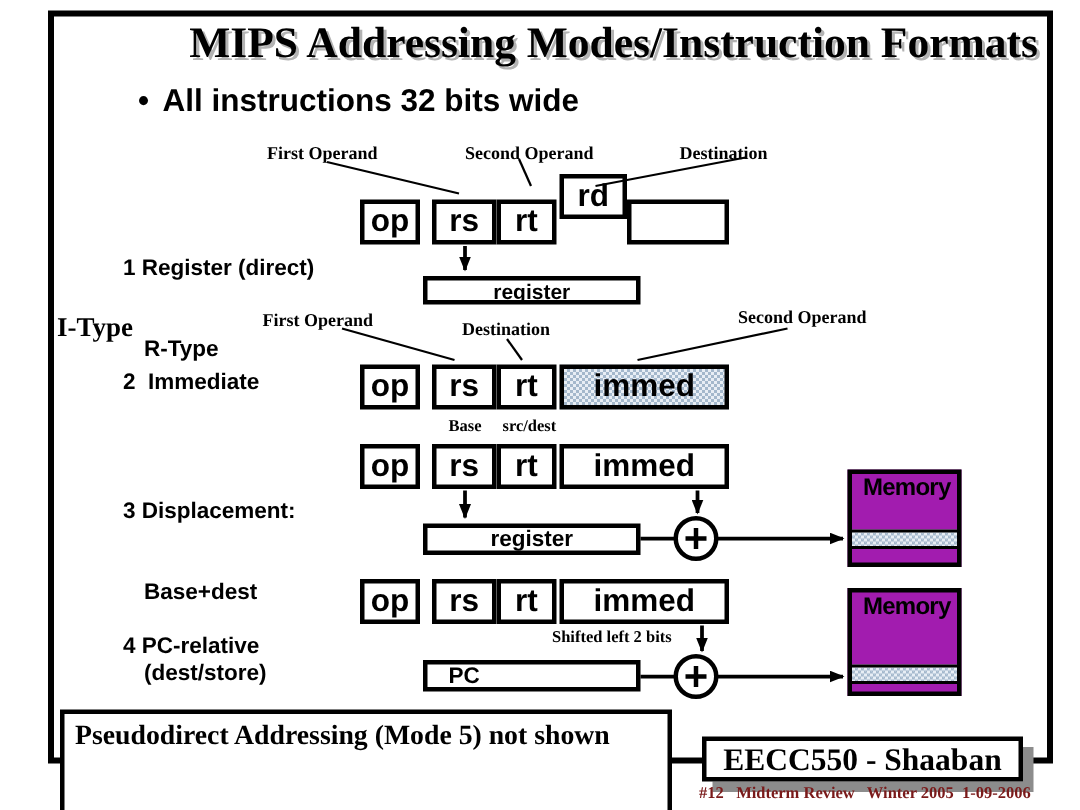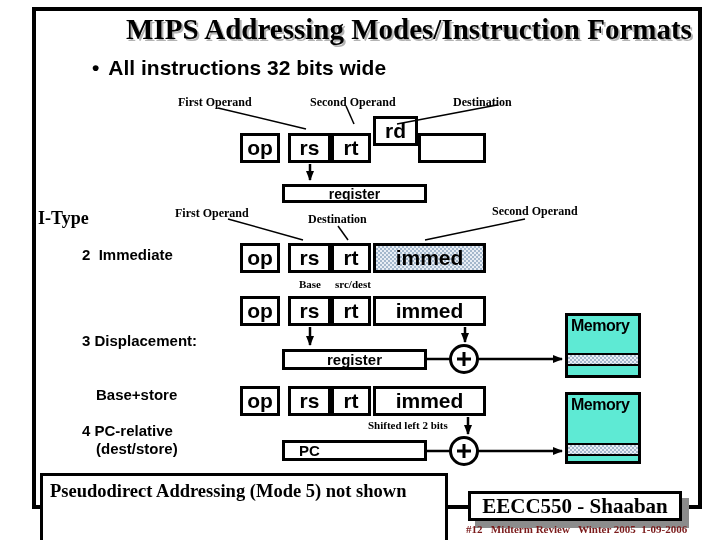--- a/index.html
+++ b/index.html
@@ -27,22 +27,22 @@
            background-image:
              linear-gradient(45deg,#a4b8cc 25%,transparent 25%,transparent 75%,#a4b8cc 75%),
              linear-gradient(45deg,#a4b8cc 25%,transparent 25%,transparent 75%,#a4b8cc 75%);
            background-position:0 0,2px 2px; background-size:4px 4px; }
   .rbox { position:absolute; border:3px solid #000; box-sizing:border-box; background:#fff;
           display:flex; align-items:center; justify-content:center; font-weight:bold;
           font-size:15px; z-index:2; }
   .rbox .u { }
   .ann { position:absolute; font-family:"Liberation Serif", serif; font-weight:bold;
          font-size:11px; z-index:3; white-space:pre; }
-  .membox { position:absolute; width:76px; border:3px solid #000; background:#5eead4;
-            box-sizing:border-box; z-index:2; }
+  .membox { position:absolute; width:76px; border:3px solid #000; background:#a21caf;
+            box-sizing:border-box; z-index:2;text-align:center; }
   .memlabel { font-weight:bold; font-size:16px; padding:1px 0 0 3px; letter-spacing:-0.5px; }
   .memhatch { position:absolute; left:0; right:0; height:9px;
               border-top:2px solid #000; border-bottom:2px solid #000; }
   .note { position:absolute; left:40px; top:473px; width:408px; height:78px;
           border:3px solid #000; background:#fff; box-sizing:border-box;
           font-family:"Liberation Serif", serif; font-weight:bold; font-size:18.5px;
           line-height:26px; padding:2px 7px; z-index:4; }
   .badge-sh { position:absolute; left:475px; top:498px; width:214px; height:30px;
               background:#8c8c8c; z-index:3; }
   .badge { position:absolute; left:468px; top:491px; width:214px; height:30px;
@@ -62,20 +62,24 @@
   <div class="title serif">MIPS Addressing Modes/Instruction Formats</div>
 
   <div class="bullet">
     <span class="mk">•</span><span>All instructions 32 bits wide</span>
   </div>
 
   <div class="oplabel" style="left:178px; top:95px;">First Operand</div>
   <div class="oplabel" style="left:310px; top:95px;">Second Operand</div>
   <div class="oplabel" style="left:453px; top:95px;">Destination</div>
 
+  <div class="modelabel" style="left:82px; top:134px;">
+    <div>1 Register (direct)</div>
+    <div class="ind">R-Type</div>
+  </div>
 
   <div class="fbox" style="left:240px; top:133px; width:40px;">op</div>
   <div class="fbox" style="left:288px; top:133px; width:43px;">rs</div>
   <div class="fbox" style="left:331px; top:133px; width:40px;">rt</div>
   <div class="fbox" style="left:373px; top:116px; width:45px;">rd</div>
   <div class="fbox" style="left:418px; top:133px; width:68px;"></div>
 
   <div class="rbox hatch" style="left:282px; top:184px; width:145px; height:19px; font-size:14px;">
     <span class="u">register</span>
   </div>
@@ -88,21 +92,21 @@
   <div class="modelabel" style="left:82px; top:246px;">2  Immediate</div>
   <div class="fbox" style="left:240px; top:243px; width:40px;">op</div>
   <div class="fbox" style="left:288px; top:243px; width:43px;">rs</div>
   <div class="fbox" style="left:331px; top:243px; width:40px;">rt</div>
   <div class="fbox hatch" style="left:373px; top:243px; width:113px;">immed</div>
 
   <div class="ann" style="left:299px; top:278px;">Base</div>
   <div class="ann" style="left:335px; top:278px;">src/dest</div>
   <div class="modelabel" style="left:82px; top:296px;">
     <div>3 Displacement:</div>
-    <div class="ind">Base+store</div>
+    <div class="ind">Base+dest</div>
     <div class="ind">(dest/store)</div>
   </div>
   <div class="fbox" style="left:240px; top:296px; width:40px;">op</div>
   <div class="fbox" style="left:288px; top:296px; width:43px;">rs</div>
   <div class="fbox" style="left:331px; top:296px; width:40px;">rt</div>
   <div class="fbox" style="left:373px; top:296px; width:113px;">immed</div>
 
   <div class="rbox" style="left:282px; top:349px; width:145px; height:21px;">
     <span class="u">register</span>
   </div>

